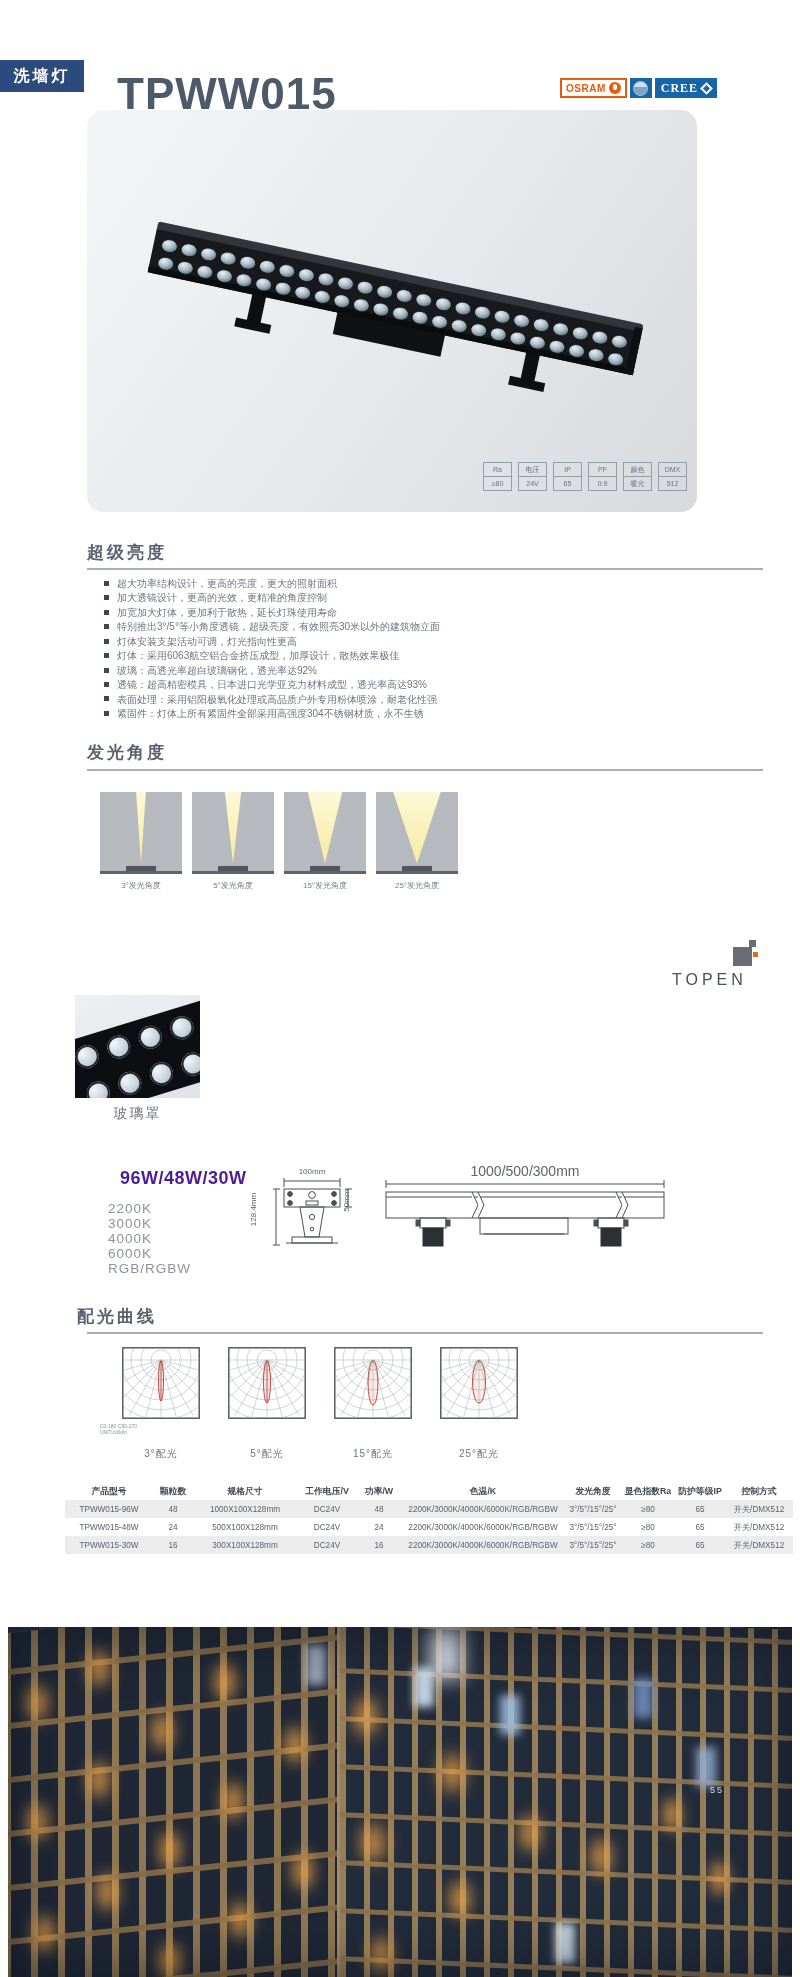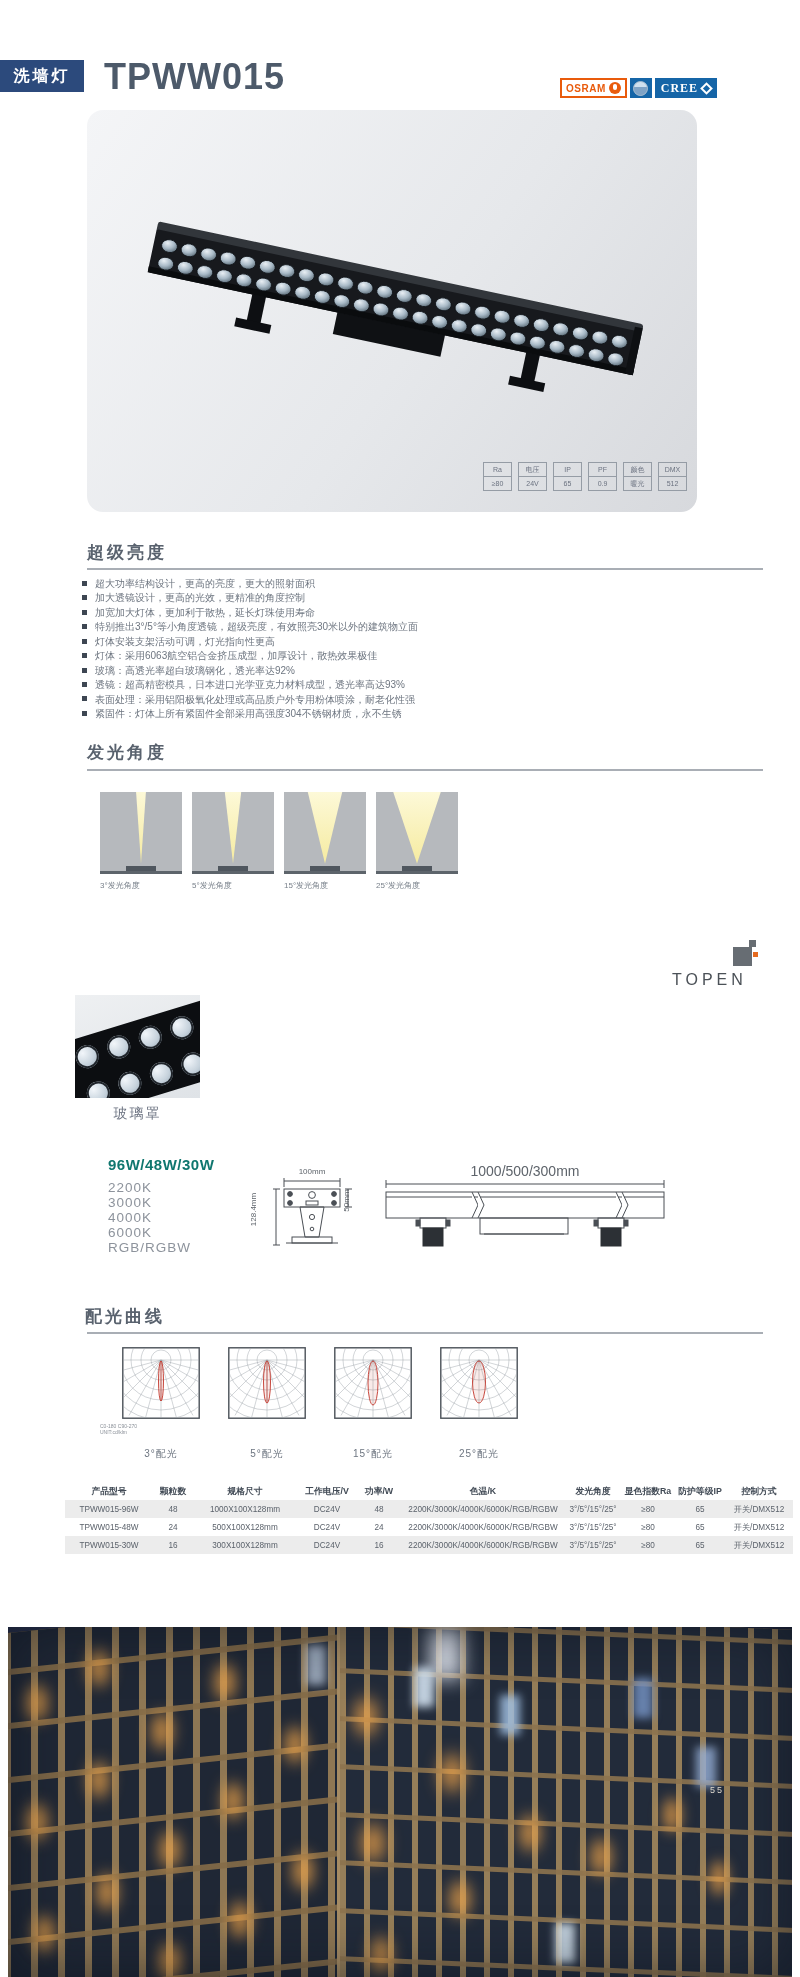--- a/index.html
+++ b/index.html
@@ -2,21 +2,21 @@
 <html><head>
 <meta charset="utf-8">
 <style>
   html,body{margin:0;padding:0;background:#ffffff;}
   body{font-family:"Liberation Sans","DejaVu Sans",sans-serif;color:#5c636b;}
   .page{position:relative;width:800px;height:1977px;background:#fff;overflow:hidden;}
 
   
   .cat-tag{position:absolute;left:0;top:60px;width:84px;height:32px;background:#2c4a7c;color:#fff;
     font-size:16px;font-weight:700;letter-spacing:3px;text-align:center;line-height:32px;}
-  .title{position:absolute;left:100px;top:52px;font-size:36px;font-weight:800;color:#4d5a6a;letter-spacing:1px;margin:4px;}
+  .title{position:absolute;left:100px;top:52px;font-size:44px;font-weight:800;color:#4d5a6a;letter-spacing:1px;margin:17px;}
   .logos{position:absolute;left:560px;top:78px;display:flex;gap:3px;align-items:stretch;height:20px;}
   .osram-box{display:flex;align-items:center;gap:3px;background:#fff;border:2px solid #e95b0c;padding:0 4px;height:16px;}
   .osram-text{color:#e95b0c;font-weight:800;font-size:10px;letter-spacing:0.5px;}
   .osram-medal{width:12px;height:12px;border-radius:50%;background:#e95b0c;position:relative;}
   .osram-medal::after{content:"";position:absolute;left:4px;top:2px;width:4px;height:6px;background:#fff;border-radius:2px;}
   .cree-emblem{width:22px;height:20px;background:#1565a7;display:flex;align-items:center;justify-content:center;}
   .cree-emblem .globe{width:13px;height:13px;border-radius:50%;background:#e8eef5;border:1px solid #9db6cc;
     background-image:linear-gradient(180deg,#cfe0ef 40%,#7fa3c6 41%);}
   .cree-box{display:flex;align-items:center;gap:4px;background:#1565a7;color:#fff;padding:0 6px;height:20px;}
   .cree-text{font-weight:800;font-size:12px;letter-spacing:1px;font-family:Liberation Serif, serif;}
@@ -30,56 +30,56 @@
   .badges{position:absolute;left:396px;top:352px;display:flex;gap:6px;}
   .badge{width:27px;border:1px solid #959ca5;display:flex;flex-direction:column;}
   .badge span{display:block;text-align:center;font-size:7px;color:#6b7280;line-height:13px;height:13px;}
   .badge .bval{border-top:1px solid #959ca5;}
 
   
   .sec-h{position:absolute;margin:0;font-size:17px;font-weight:800;color:#59626e;letter-spacing:3px;}
   .rule{position:absolute;height:2px;background:#a9aeb5;}
 
   
-  .features{position:absolute;left:82px;top:578px;width:580px;margin:0;padding:0;list-style:none;}
+  .features{position:absolute;left:104px;top:578px;width:580px;margin:0;padding:0;list-style:none;}
   .features li{position:relative;padding-left:13px;font-size:10px;line-height:11.3px;margin-bottom:3.2px;color:#6e7681;}
   .features li::before{content:"";position:absolute;left:0;top:2.6px;width:5px;height:5px;background:#3d4652;}
 
   
   .beam-row{position:absolute;left:100px;top:792px;display:flex;gap:10px;}
   .bsq-f{margin:0;width:82px;}
   .bsq{position:relative;width:82px;height:82px;background:#b6b9bd;overflow:hidden;}
   .cone{position:absolute;left:0;top:0;width:82px;height:76px;background:linear-gradient(180deg,#fdf9d8,#f5ea9d);}
   .cone.c3{clip-path:polygon(44% 0,56% 0,50% 94%);}
   .cone.c5{clip-path:polygon(40% 0,60% 0,50% 94%);}
   .cone.c15{clip-path:polygon(29% 0,71% 0,50% 94%);}
   .cone.c25{clip-path:polygon(21% 0,79% 0,50% 94%);}
   .fixture{position:absolute;bottom:3px;left:50%;transform:translateX(-50%);width:30px;height:5px;background:#4f565e;}
   .ground{position:absolute;bottom:0;left:0;right:0;height:3px;background:#5d646b;}
-  .bsq-f figcaption{font-size:8px;color:#79818b;margin-top:6px;}
+  .bsq-f figcaption{font-size:8px;color:#79818b;text-align:center;margin-top:6px;}
 
   
   .topen{position:absolute;left:655px;top:938px;width:120px;height:55px;}
   .topen-text{position:absolute;left:17px;bottom:4px;font-size:16px;font-weight:400;color:#4b5157;letter-spacing:4px;}
   .sq-big{position:absolute;left:78px;top:9px;width:19px;height:19px;background:#676d73;}
   .sq-small{position:absolute;left:94px;top:2px;width:7px;height:7px;background:#676d73;}
   .sq-orange{position:absolute;left:98px;top:14px;width:5px;height:5px;background:#e56a1f;}
 
   
   .glass-f{position:absolute;left:75px;top:995px;width:125px;margin:0;}
   .glass-img{position:relative;width:125px;height:103px;overflow:hidden;
     background:linear-gradient(160deg,#eef0f2,#dfe3e7);}
   .lens-plate{position:absolute;left:-18px;top:26px;width:165px;height:78px;background:#0c0e11;border-radius:6px;
     transform:rotate(-17deg);display:flex;flex-wrap:wrap;align-items:center;justify-content:center;gap:6px 10px;padding:4px 10px;box-sizing:border-box;}
   .lens-dot{width:23px;height:23px;border-radius:50%;background:radial-gradient(circle at 35% 30%,#f2f6fa,#c6d2dc 55%,#8fa0ae);box-shadow:inset 0 0 0 2px #20252b;}
   .glass-f figcaption{font-size:14px;color:#6b7280;text-align:center;margin-top:7px;letter-spacing:2px;}
 
   
   .power{position:absolute;left:108px;top:1156px;}
-  .power h3{margin:0;font-size:15px;font-weight:800;color:#0f766e;letter-spacing:0.5px;}
+  .power h3{margin:12px;font-size:18px;font-weight:800;color:#4c1d95;letter-spacing:0.5px;}
   .power .cct{margin-top:7px;}
   .power .cct span{display:block;font-size:13.5px;line-height:15px;color:#8d939c;letter-spacing:1px;}
 
   
   .dim-label{position:absolute;font-size:8px;color:#5e646b;text-align:center;}
   .dim-rot{transform:rotate(-90deg);transform-origin:center;}
   .endview{position:absolute;left:268px;top:1177px;}
   .sideview{position:absolute;left:380px;top:1176px;}
   .tech{stroke:#4a4f55;fill:none;stroke-width:1;}
 
@@ -396,21 +396,21 @@
       </g>
       <g>
         <rect x="218" y="42" width="26" height="10"></rect>
           <rect x="214" y="44" width="4" height="6" fill="#4a4f55"></rect>
           <rect x="244" y="44" width="4" height="6" fill="#4a4f55"></rect>
         <rect x="221" y="52" width="20" height="18" fill="#2c3035" stroke="#2c3035"></rect>
       </g>
     </g>
   </svg>
 
-  <h2 class="sec-h" style="left:85px;top:1305px;">配光曲线</h2>
+  <h2 class="sec-h" style="left:77px;top:1305px;">配光曲线</h2>
   <div class="rule" style="left:87px;top:1332px;width:676px;"></div>
   <div class="pchart-row">
     <figure class="pchart-f">
       <svg class="pchart" width="78" height="72" viewBox="0 0 78 72">
         <defs>
             <clipPath id="pc0">
               <rect x="1.5" y="1.5" width="75" height="69"></rect>
             </clipPath>
           </defs>
         <rect class="frame" x="0.8" y="0.8" width="76.4" height="70.4"></rect>

